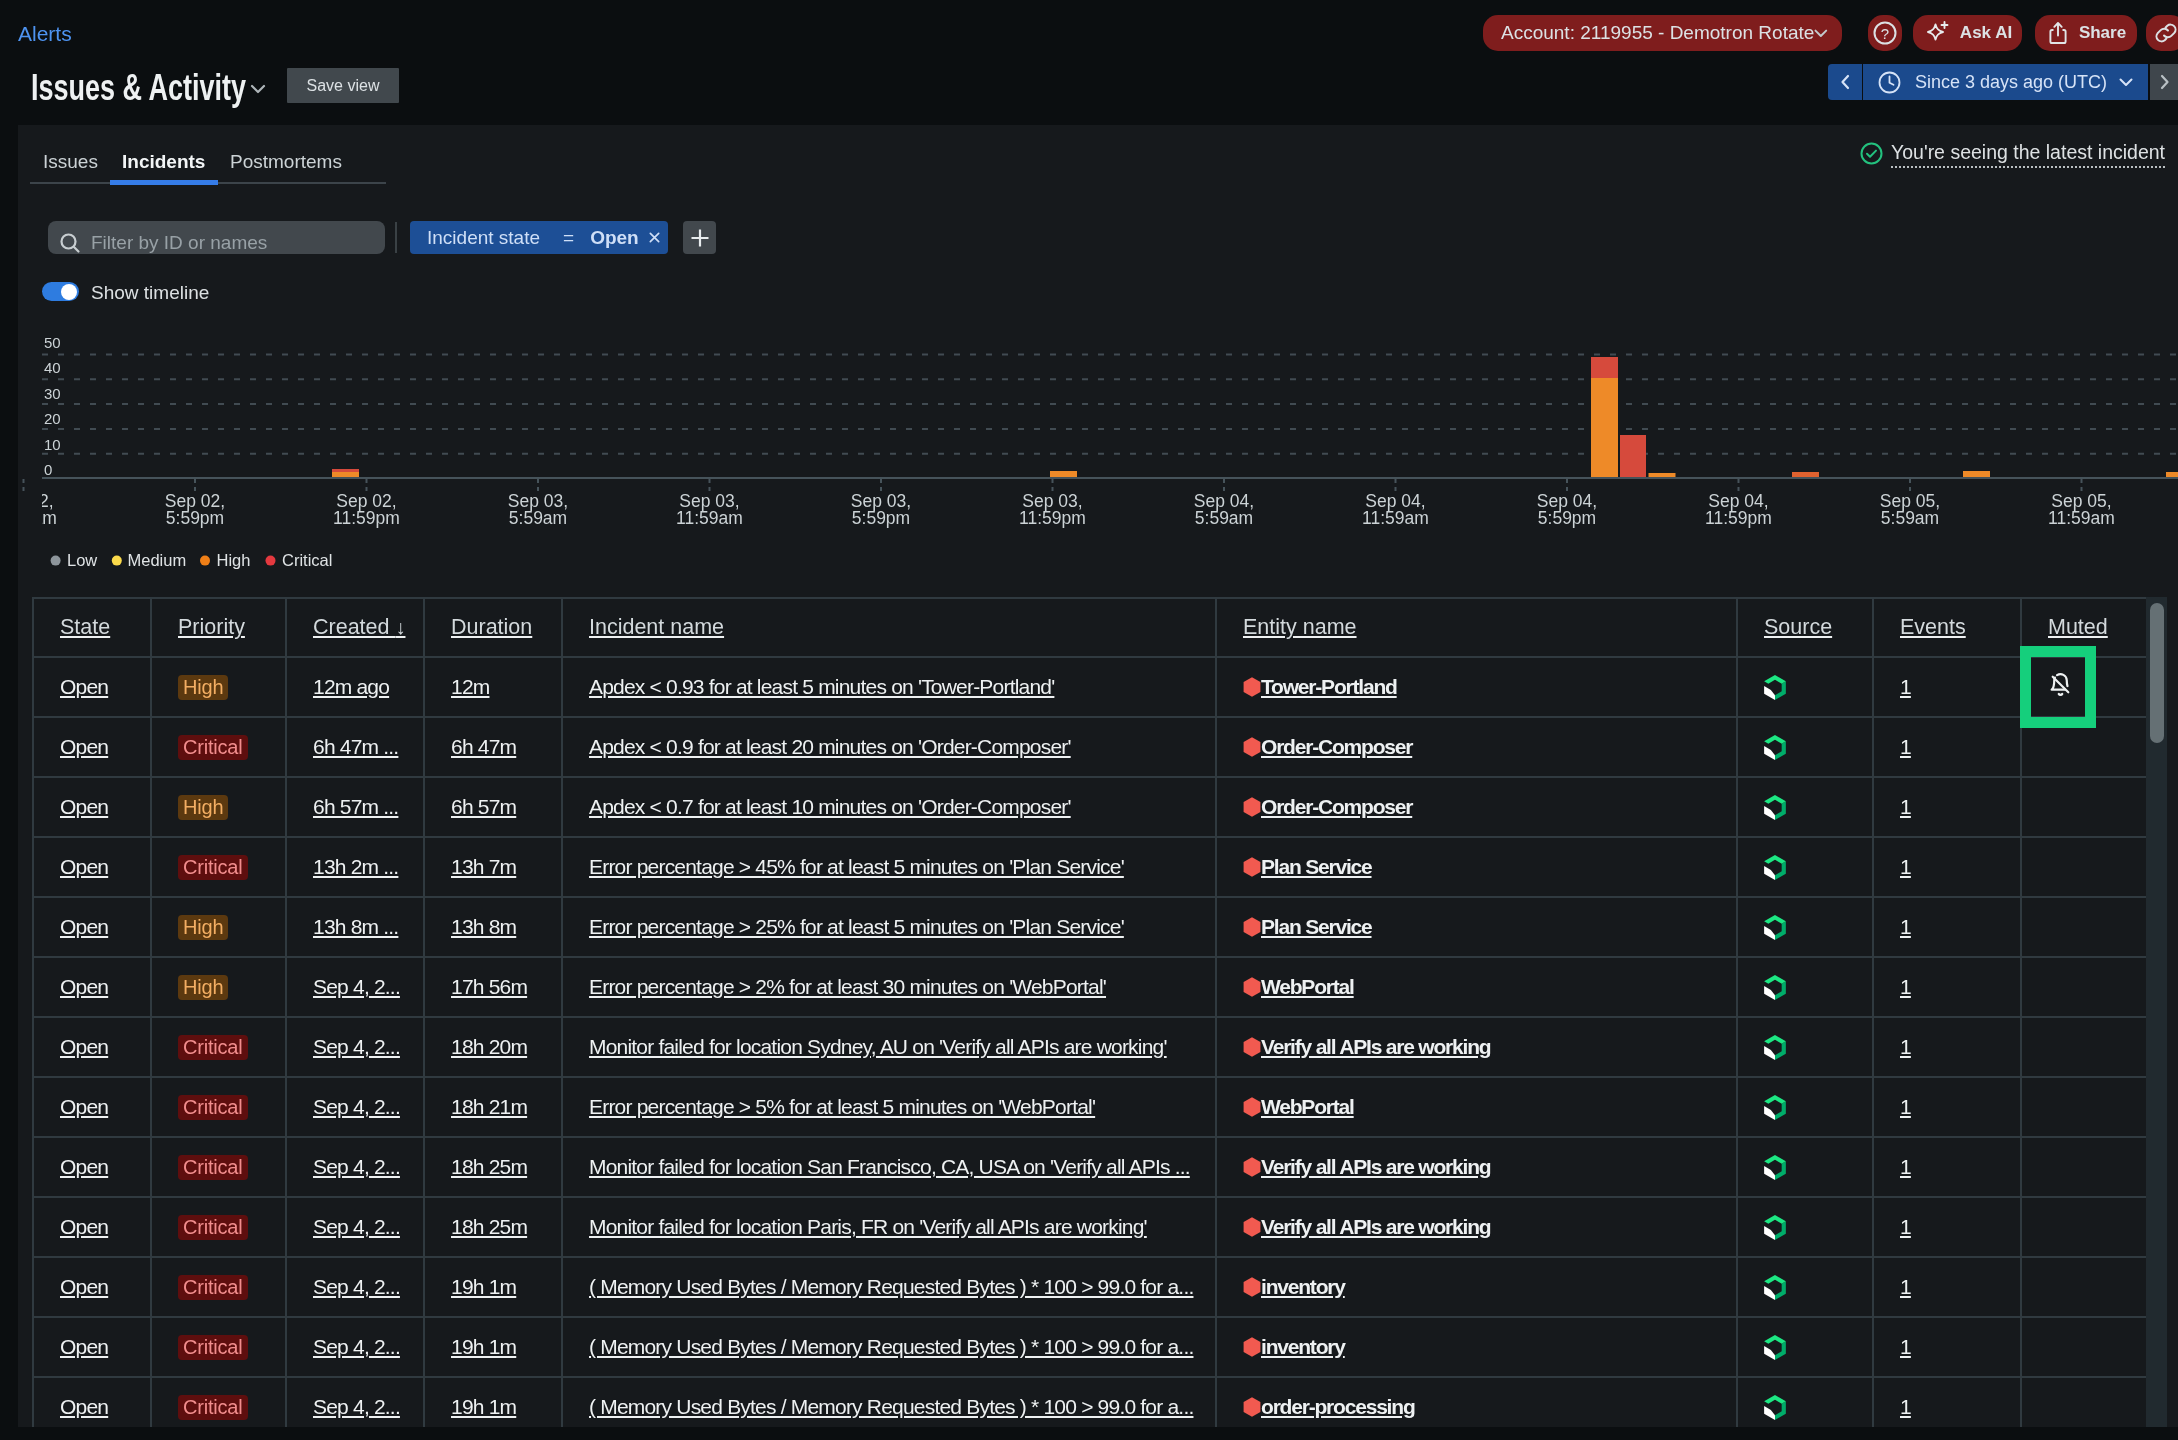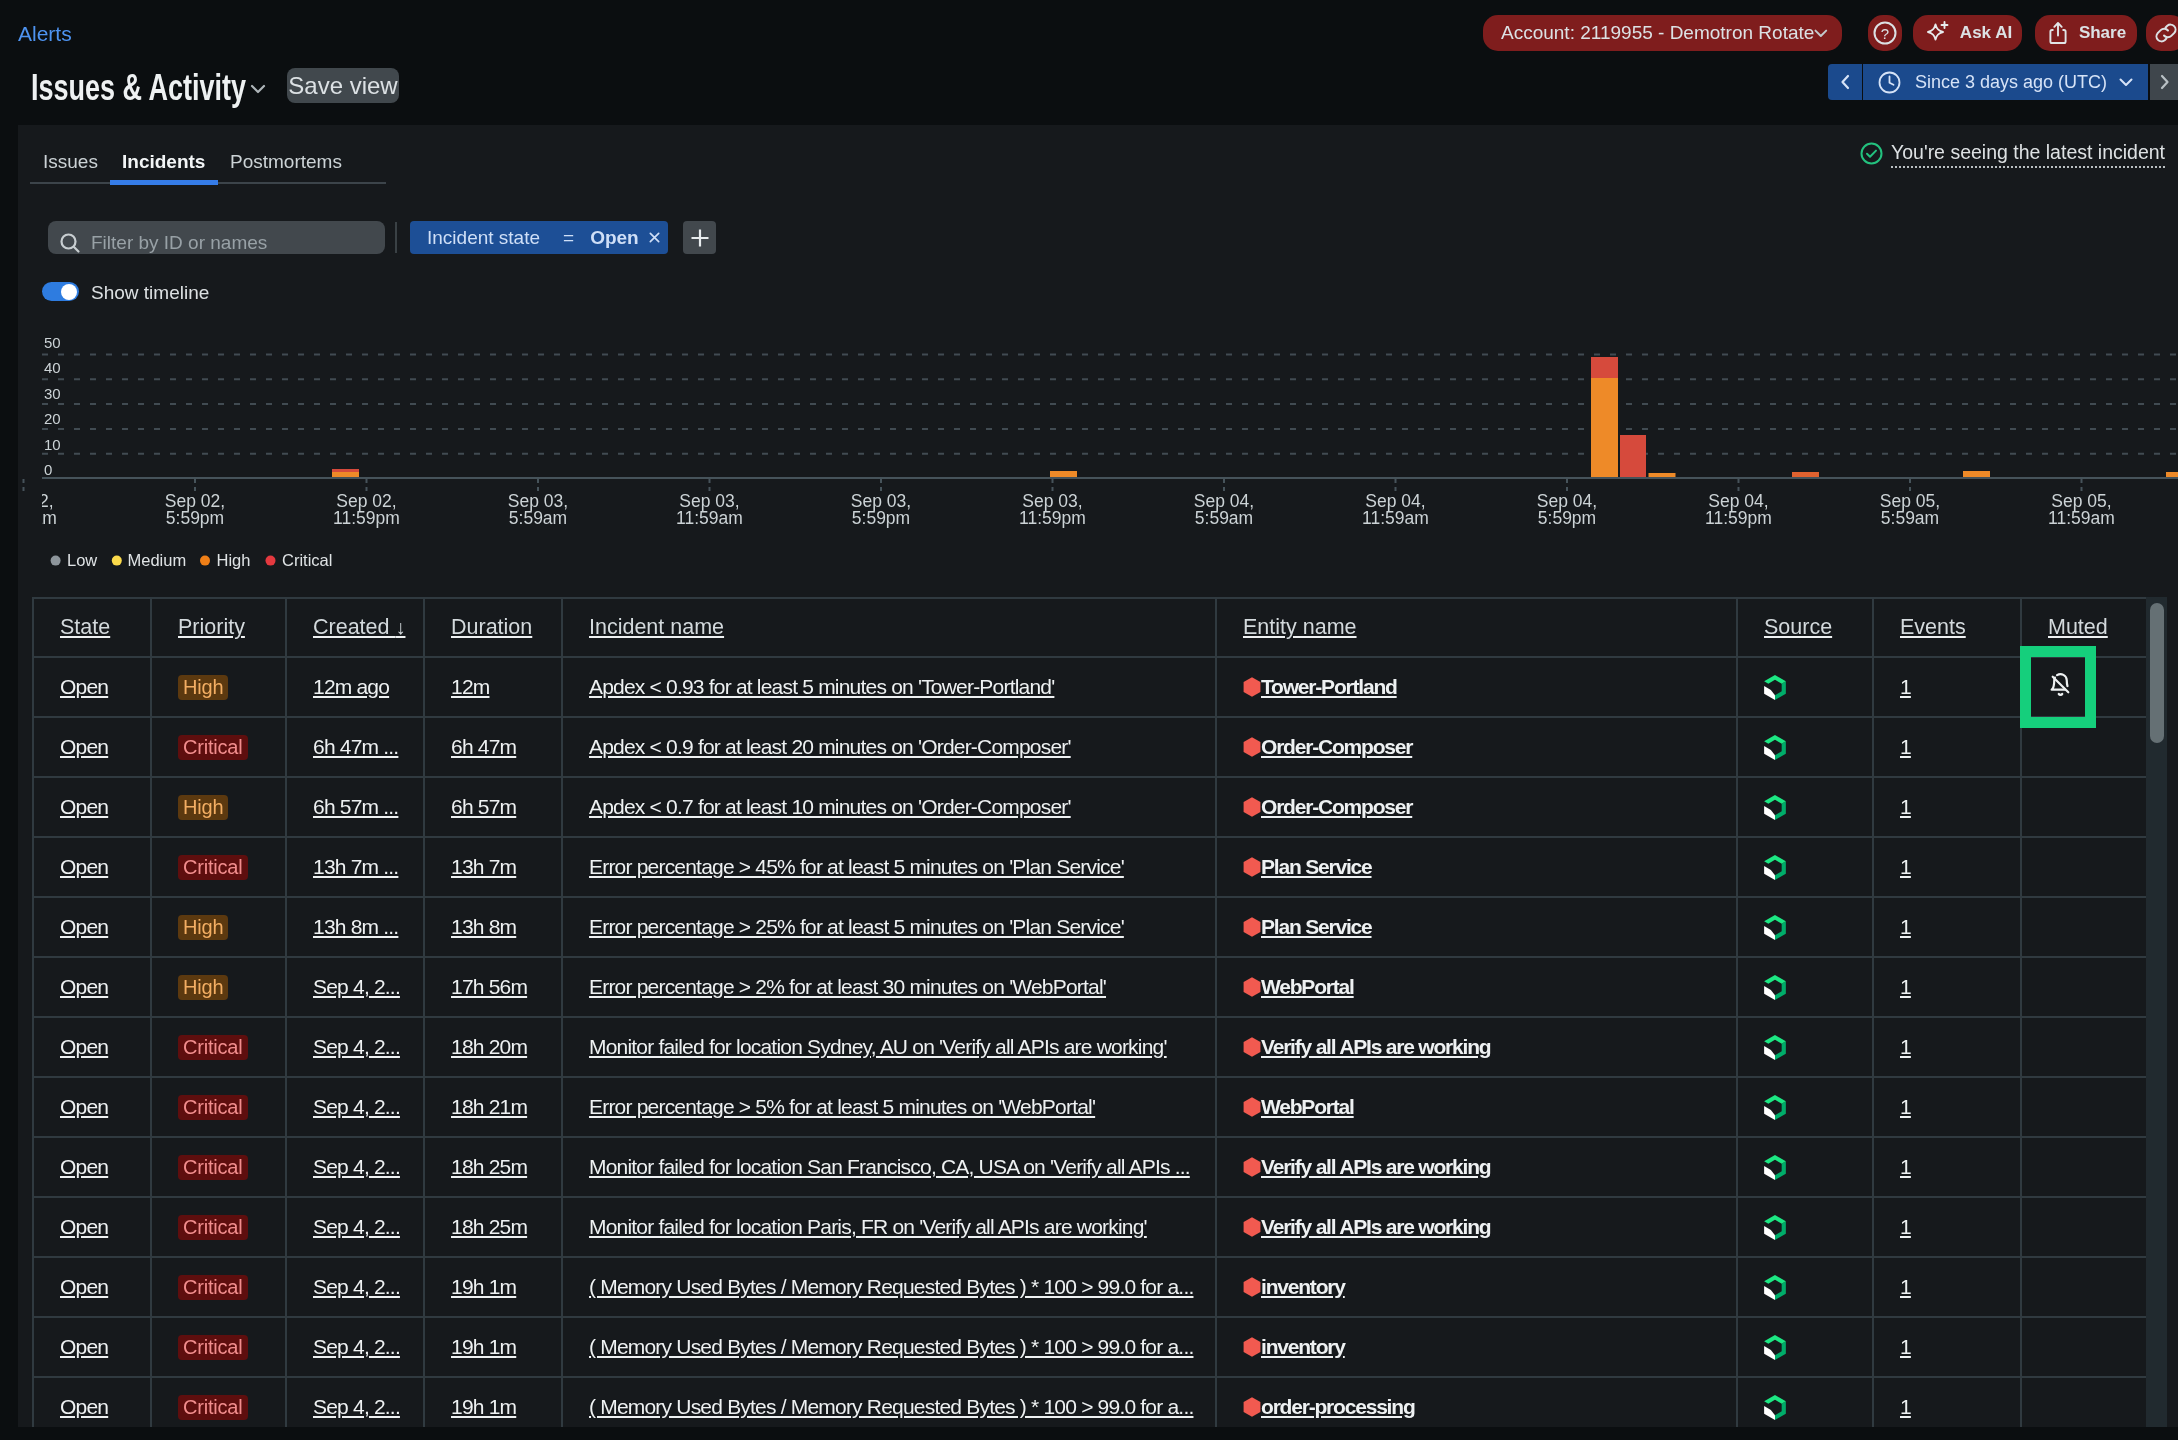--- a/index.html
+++ b/index.html
@@ -61,21 +61,21 @@
   <svg width="26" height="26" viewBox="0 0 26 26" fill="none">
     <path d="M11 15.5a5 5 0 0 0 7.3.4l3-3a5 5 0 0 0-7-7.1l-1.7 1.7" stroke="#dce1e4" stroke-width="2" stroke-linecap="round"></path>
     <path d="M15 10.5a5 5 0 0 0-7.3-.4l-3 3a5 5 0 0 0 7 7.1l1.7-1.7" stroke="#dce1e4" stroke-width="2" stroke-linecap="round"></path>
   </svg>
 </div>
 
 <div class="abs sx" style="left:31px;top:67px;font-size:36px;font-weight:bold;color:#eef1f2;transform:scaleX(0.75);">Issues &amp; Activity</div>
 <svg class="abs" style="left:250px;top:84px;" width="16" height="11" viewBox="0 0 16 11" fill="none">
     <path d="M2 2l6 6 6-6" stroke="#aeb5b9" stroke-width="2.2" stroke-linecap="round" stroke-linejoin="round"></path>
   </svg>
-<div class="btn" style="left:287px;top:68px;width:112px;height:35px;border-radius:8px;background:#41484d;font-size:24px;">Save view</div>
+<div class="btn" style="left:287px;top:68px;width:112px;height:35px;border-radius:1px;background:#41484d;font-size:16px;">Save view</div>
 
 <div class="abs" style="left:1828px;top:64px;width:34px;height:36px;background:#1b4a8d;border-radius:4px 0 0 4px;display:flex;align-items:center;justify-content:center;">
   <svg width="10" height="16" viewBox="0 0 10 16" fill="none">
       <path d="M8 2L2.5 8 8 14" stroke="#d6e3f7" stroke-width="2.2" stroke-linecap="round" stroke-linejoin="round"></path>
     </svg>
 </div>
 <div class="abs" style="left:1863px;top:64px;width:285px;height:36px;background:#1b4a8d;display:flex;align-items:center;color:#d6e3f7;font-size:21px;">
   <svg style="margin:0 14px 0 15px;" width="23" height="23" viewBox="0 0 23 23" fill="none">
       <circle cx="11.5" cy="11.5" r="10" stroke="#d6e3f7" stroke-width="1.8"></circle>
       <path d="M11.5 5.5v6.3l4 2" stroke="#d6e3f7" stroke-width="1.8" stroke-linecap="round" stroke-linejoin="round"></path>
@@ -325,21 +325,21 @@
               <path fill="#1ce783" d="M416.4 184.4l256.2 147.9 160.2-92.4L416.4 0 0 240.4l160.2 92.3z"></path>
               <path fill="#fff" d="M256.2 572.3L0 424.4v295l416.4 240.4V775.4z"></path>
             </svg>
           </td>
     <td>1</td>
     <td></td>
   </tr>
   <tr>
     <td>Open</td>
     <td><span class="pill crit">Critical</span></td>
-    <td>13h 7m ...</td>
+    <td>13h 2m ...</td>
     <td>13h 7m</td>
     <td>Error percentage &gt; 45% for at least 5 minutes on 'Plan Service'</td>
     <td>
             <div class="ent">
               <svg width="18" height="20" viewBox="0 0 18 20" style="flex:none;">
                 <path d="M9 0.3L17.4 5.1v9.8L9 19.7 0.6 14.9V5.1z" fill="#f25a50"></path>
               </svg>
               <span>Plan Service</span>
             </div>
           </td>

